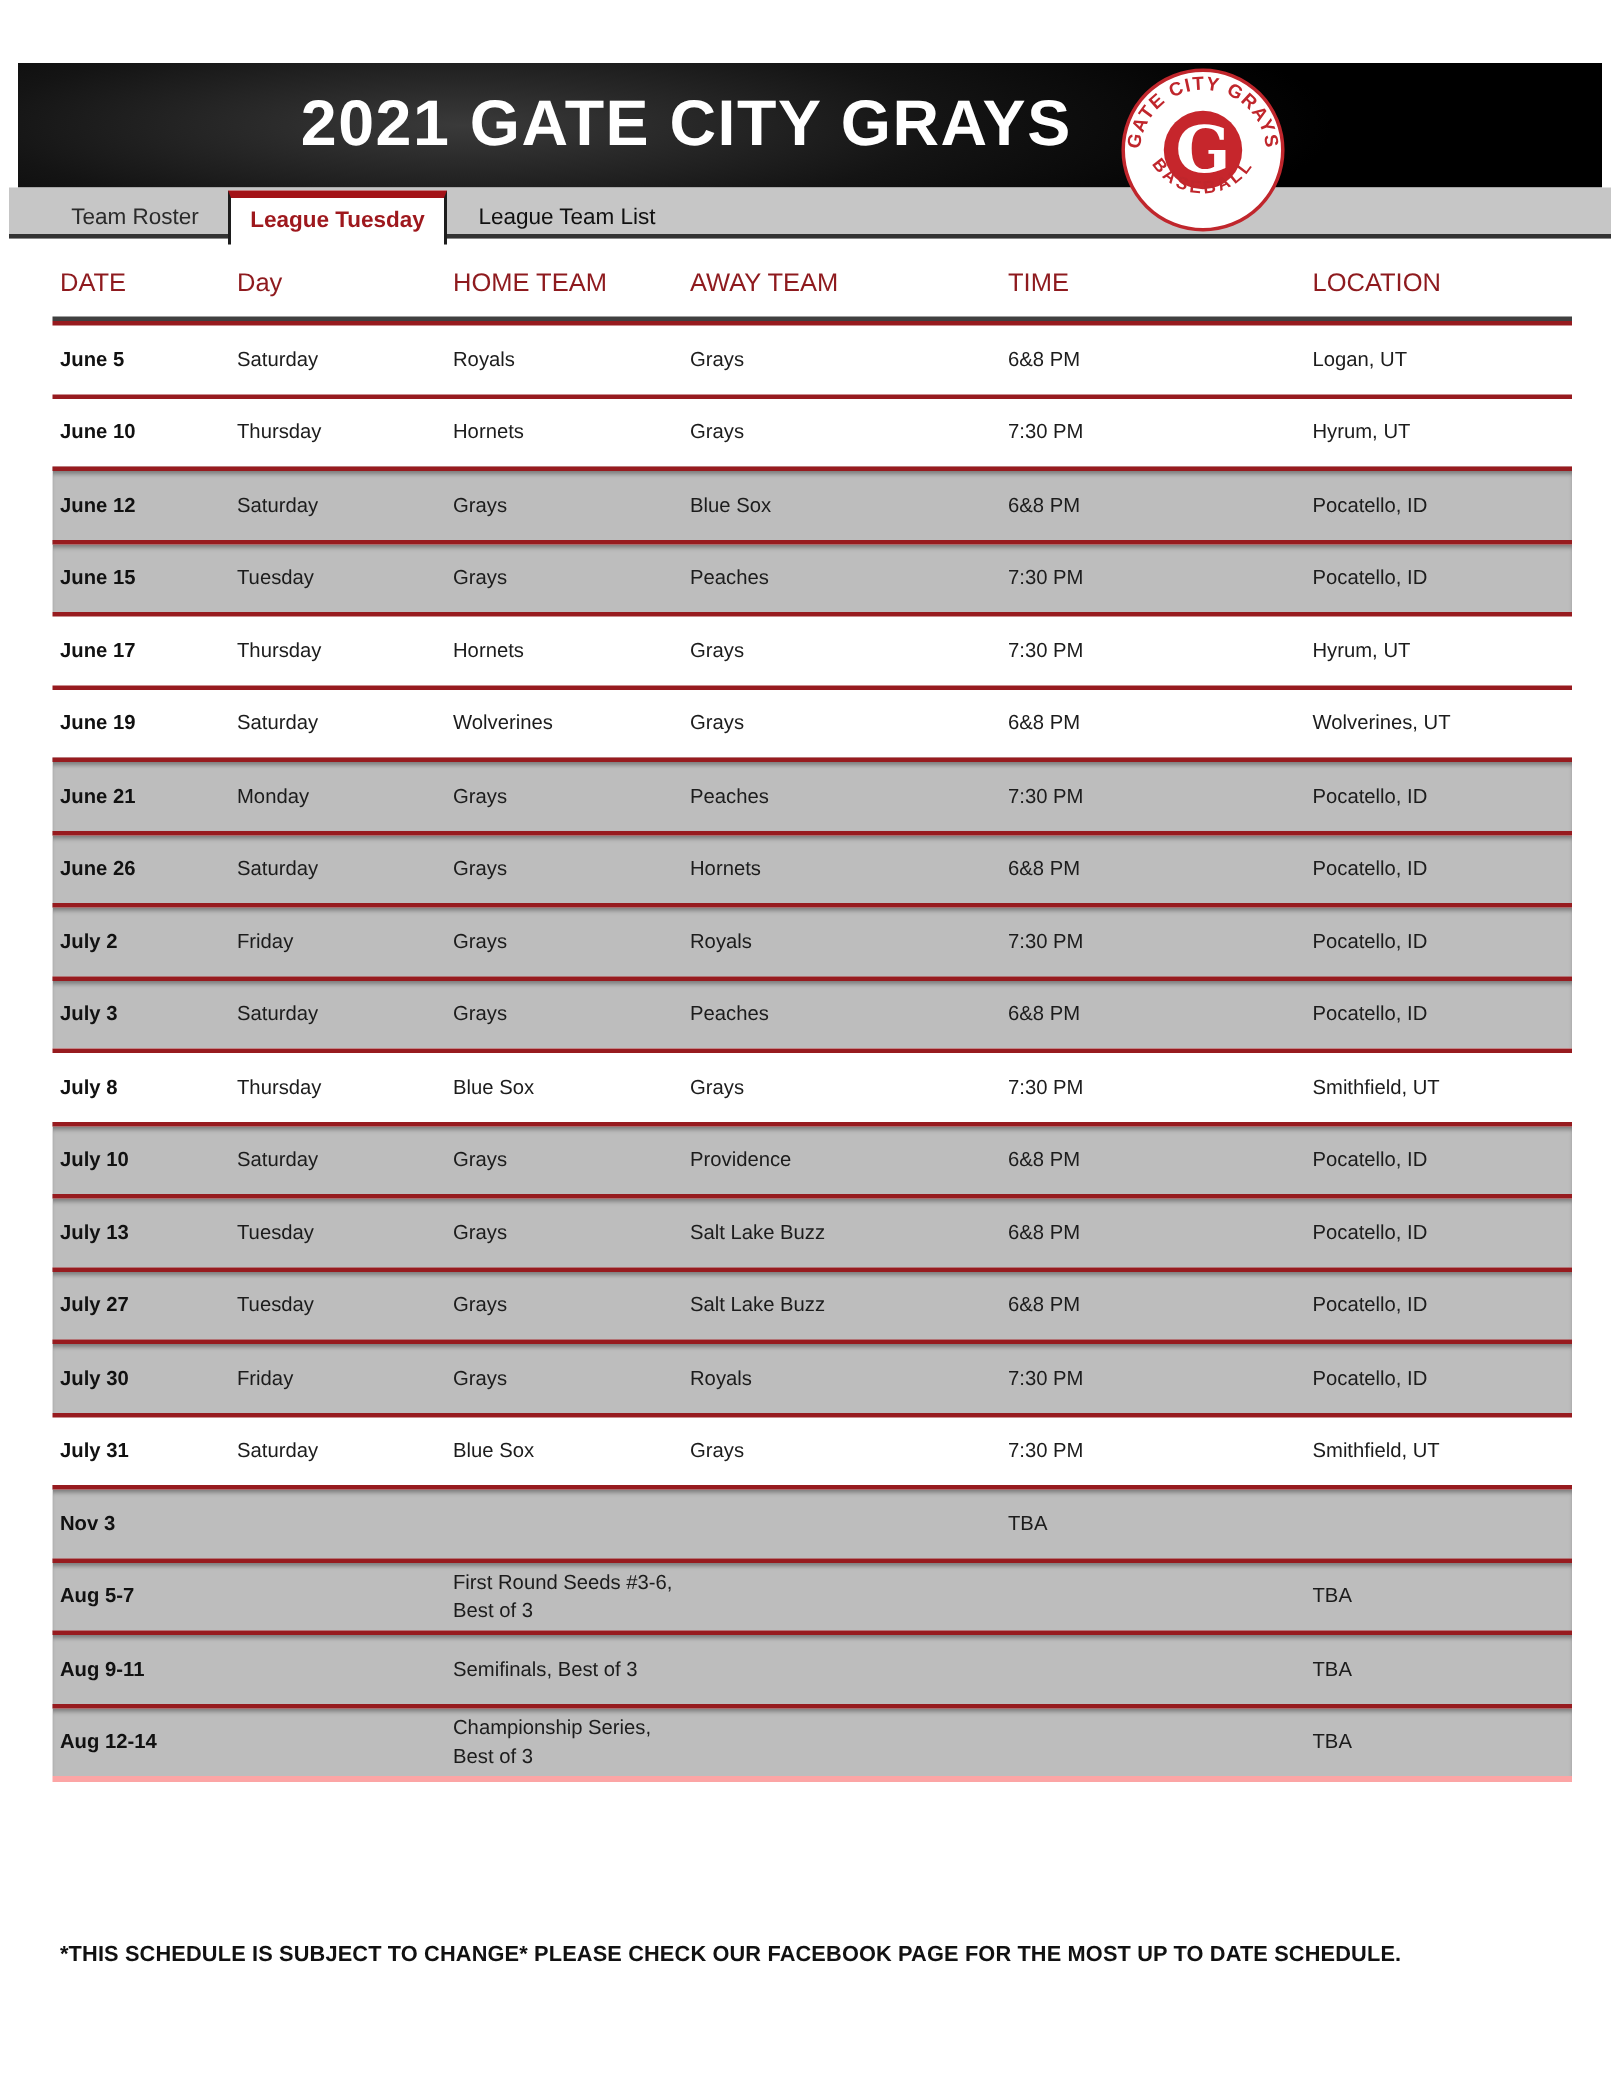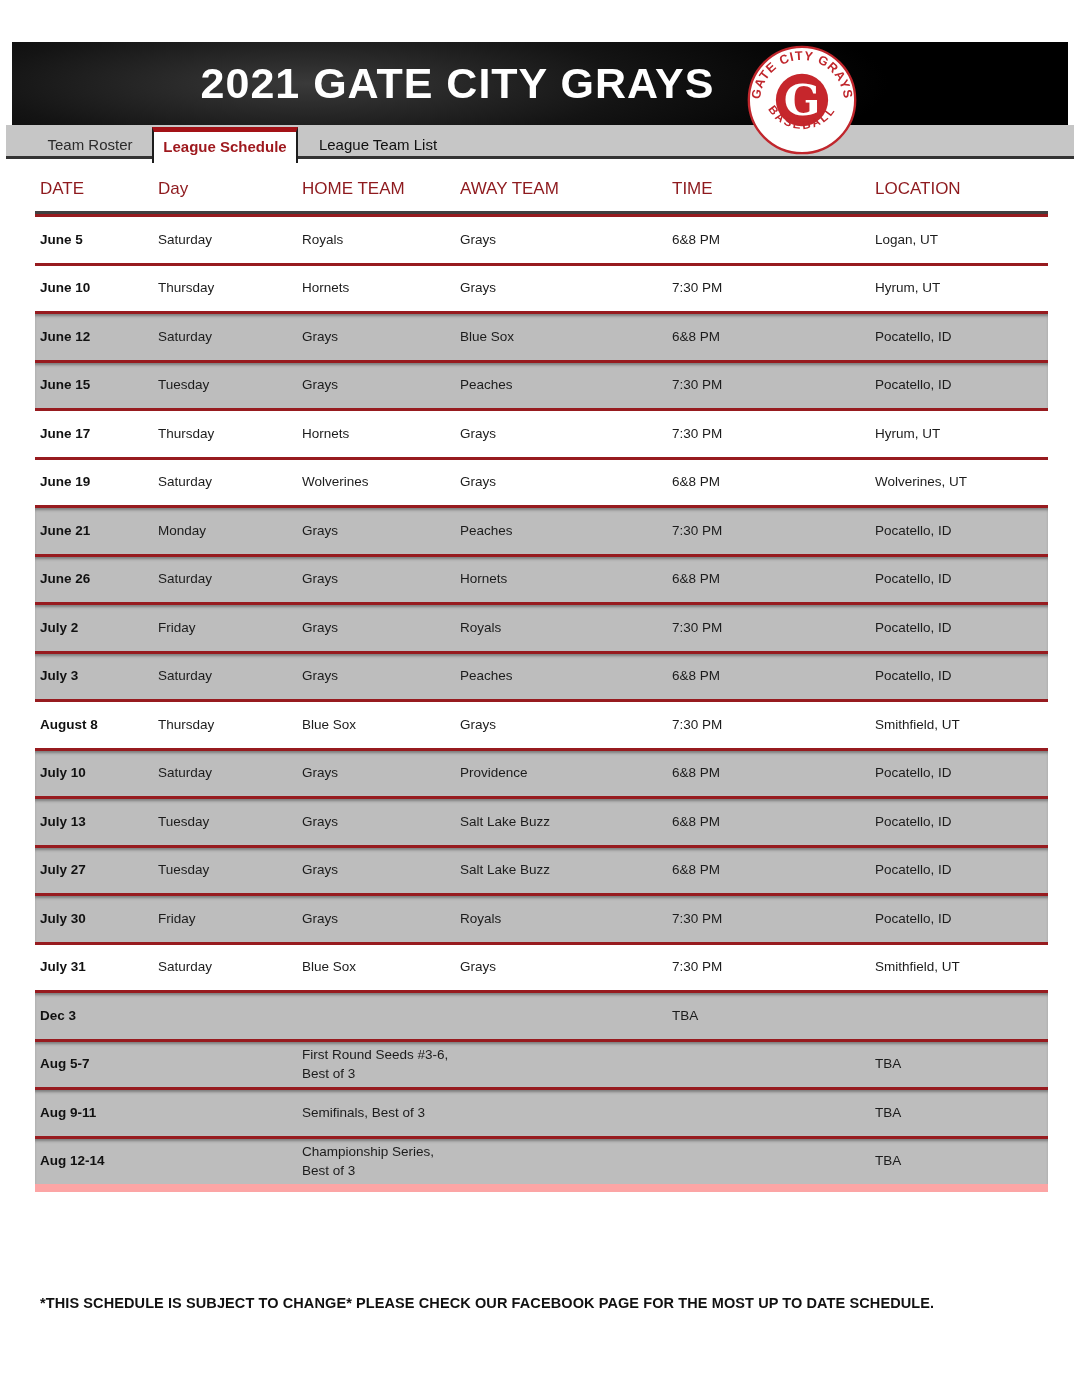--- a/index.html
+++ b/index.html
@@ -32,21 +32,21 @@
   
   .sheet{position:absolute;left:35px;top:166px;width:1013px;}
   .grid6{display:grid;grid-template-columns:118px 144px 158px 212px 203px 178px;}
   .thead{height:45px;align-items:center;border-bottom:3px solid #404040;
     color:#8e1a1e;font-weight:normal;font-size:17px;}
   .thead > div{padding-left:5px;}
   .row{min-height:45.5px;border-top:3px solid #971b1f;align-items:center;
     font-size:13.5px;color:#1c1c1c;background:#ffffff;}
   .row > div{padding-left:5px;line-height:1.45;}
   .row.shaded{background:#bdbdbd;box-shadow:inset 0 3px 3px -1px rgba(0,0,0,0.35);}
-  .rows-wrap{border-bottom:8px solid #fca5a5;}
+  .rows-wrap{border-bottom:4px solid #fca5a5;}
   .c.date{font-weight:bold;color:#111111;}
   .c.home{white-space:pre-line;}
 
   
   .footnote{position:absolute;left:40px;top:1295px;font-size:14.5px;font-weight:bold;color:#111111;letter-spacing:0.1px;}
 </style>
 </head>
 <body>
 
 <div class="page">
@@ -67,21 +67,21 @@
       <text class="ring-text" font-size="12.5" letter-spacing="2.5">
         <textPath href="#arcBot" startOffset="50%" text-anchor="middle">BASEBALL</textPath>
       </text>
       <text class="g-letter" x="60" y="76" font-size="46" text-anchor="middle">G</text>
     </svg>
   </div>
 
   <nav class="tabbar">
     <div class="band-border"></div>
     <div class="tab roster">Team Roster</div>
-    <div class="tab active">League Schedule</div>
+    <div class="tab active">League Tuesday</div>
     <div class="tab teamlist">League Team List</div>
   </nav>
 
   <main class="sheet">
     <div class="thead grid6">
       <div>DATE</div>
       <div>Day</div>
       <div>HOME TEAM</div>
       <div>AWAY TEAM</div>
       <div>TIME</div>
@@ -163,21 +163,21 @@
       </div>
         <div class="row grid6 shaded">
         <div class="c date">July 3</div>
         <div class="c day">Saturday</div>
         <div class="c home">Grays</div>
         <div class="c away">Peaches</div>
         <div class="c time">6&amp;8 PM</div>
         <div class="c location">Pocatello, ID</div>
       </div>
         <div class="row grid6">
-        <div class="c date">August 8</div>
+        <div class="c date">July 8</div>
         <div class="c day">Thursday</div>
         <div class="c home">Blue Sox</div>
         <div class="c away">Grays</div>
         <div class="c time">7:30 PM</div>
         <div class="c location">Smithfield, UT</div>
       </div>
         <div class="row grid6 shaded">
         <div class="c date">July 10</div>
         <div class="c day">Saturday</div>
         <div class="c home">Grays</div>
@@ -211,21 +211,21 @@
       </div>
         <div class="row grid6">
         <div class="c date">July 31</div>
         <div class="c day">Saturday</div>
         <div class="c home">Blue Sox</div>
         <div class="c away">Grays</div>
         <div class="c time">7:30 PM</div>
         <div class="c location">Smithfield, UT</div>
       </div>
         <div class="row grid6 shaded">
-        <div class="c date">Dec 3</div>
+        <div class="c date">Nov 3</div>
         <div class="c day"></div>
         <div class="c away"></div>
         <div class="c time"></div>
         <div class="c location">TBA</div>
       </div>
         <div class="row grid6 shaded">
         <div class="c date">Aug 5-7</div>
         <div class="c day"></div>
         <div class="c home">First Round Seeds #3-6,
 Best of 3</div>

